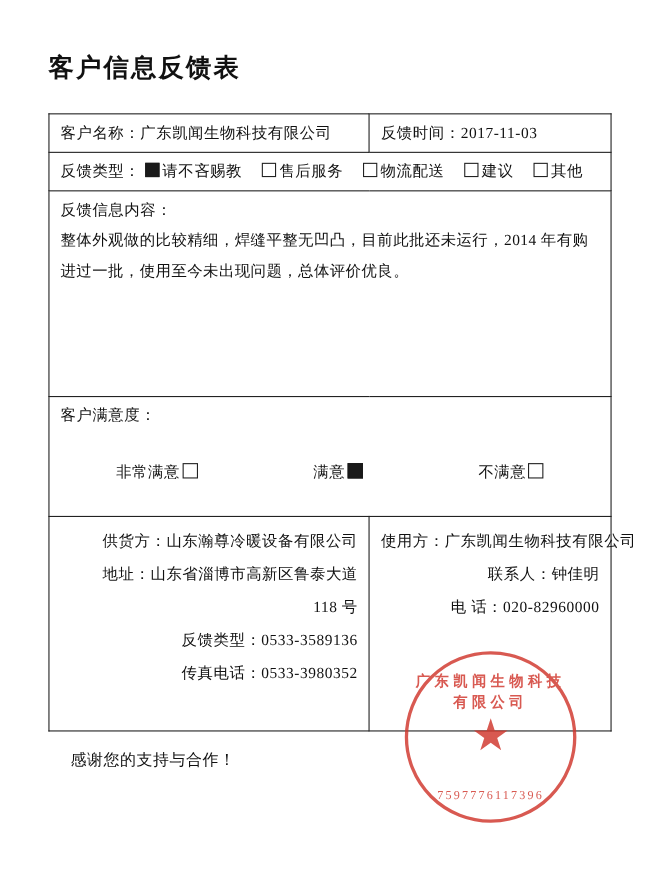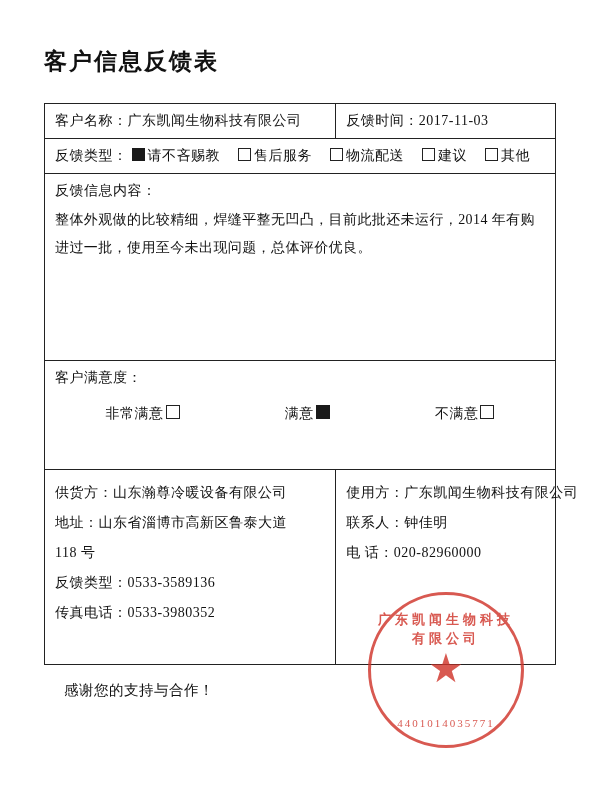--- a/index.html
+++ b/index.html
@@ -92,21 +92,21 @@
   }
   .content-body {
     line-height: 2.0;
     letter-spacing: 0.4px;
     margin-top: 0;
   }
 
   .satis-cell {
     height: 92px;
   }
-  .satis-label { margin-bottom: 18px; }
+  .satis-label { margin-bottom: 34px; }
   .satis-options {
     display: flex;
     justify-content: space-around;
     align-items: center;
     padding: 0 18px;
     margin-top: 18px;
     gap: 40px;
   }
   .satis-options .opt-item { white-space: nowrap; }
   .satis-box {
@@ -121,21 +121,21 @@
   .satis-box.filled {
     background: #1a1a1a;
     border-color: #1a1a1a;
   }
 
   .party-cell {
     height: 178px;
     line-height: 2.15;
     position: relative;
   }
-  .party-line { white-space: nowrap; }
+  .party-line { white-space: nowrap; text-align: right; }
 
   .thanks {
     font-size: 14.5px;
     margin-top: 16px;
     margin-left: 20px;
     letter-spacing: 0.5px;
   }
 
   
   .seal {
@@ -253,16 +253,16 @@
       </tr>
     </tbody>
   </table>
 
   <div class="thanks">感谢您的支持与合作！</div>
 
   <div class="seal">
     <div class="seal-inner"></div>
     <div class="seal-text-top">广东凯闻生物科技有限公司</div>
     <div class="seal-star">★</div>
-    <div class="seal-text-bottom">4401014035771</div>
+    <div class="seal-text-bottom">7597776117396</div>
   </div>
 
 </div>
 
 </body></html>

